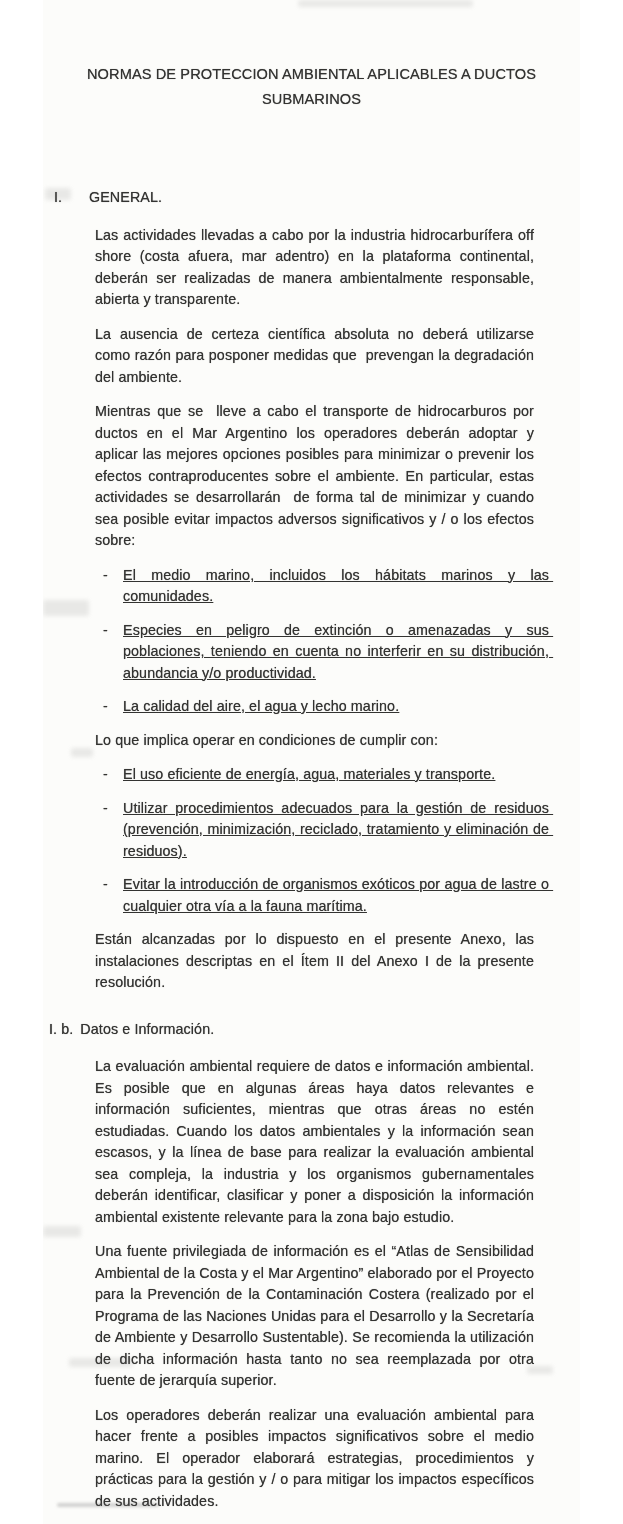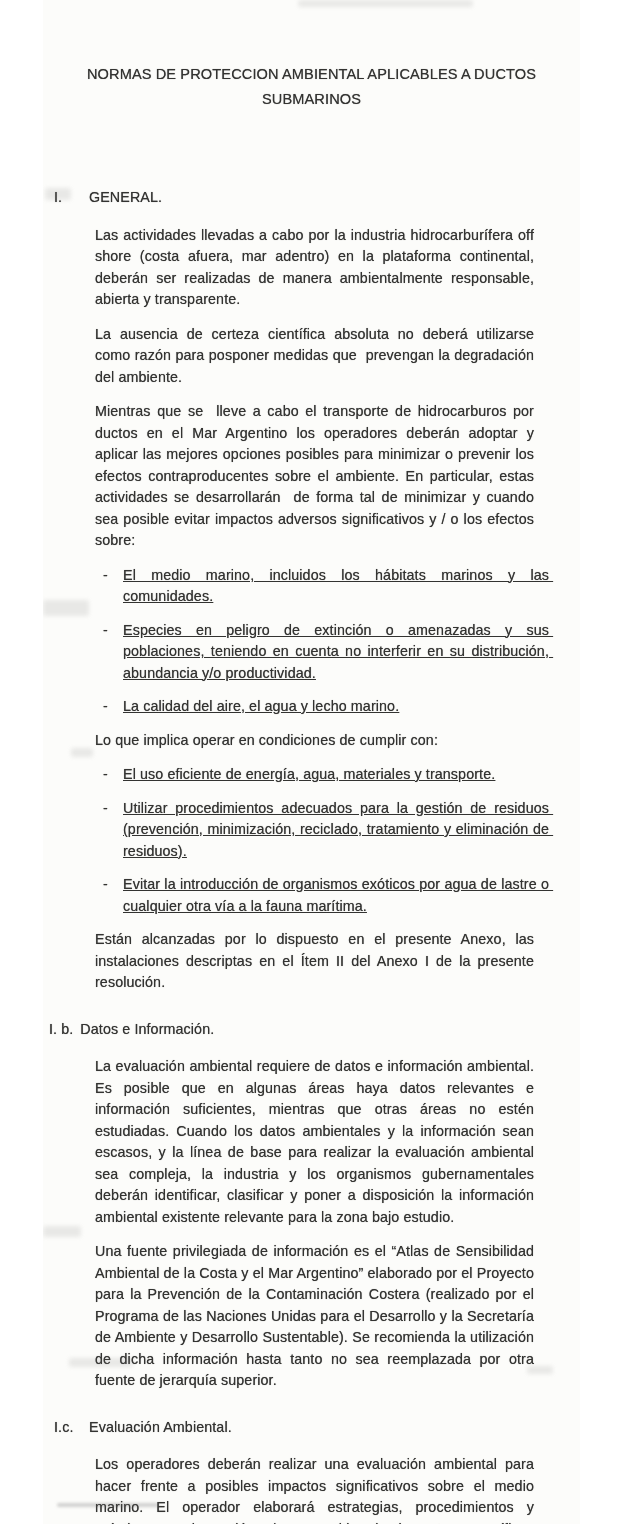--- a/index.html
+++ b/index.html
@@ -82,21 +82,20 @@
       <div class="blk dash"><span class="marker">-</span><span class="txt">Especies en peligro de extinción o amenazadas y sus poblaciones, teniendo en cuenta no interferir en su distribución, abundancia y/o productividad.</span></div>
       <div class="blk dash"><span class="marker">-</span><span class="txt">La calidad del aire, el agua y lecho marino.</span></div>
       <div class="blk para"><span class="txt">Lo que implica operar en condiciones de cumplir con:</span></div>
       <div class="blk dash"><span class="marker">-</span><span class="txt">El uso eficiente de energía, agua, materiales y transporte.</span></div>
       <div class="blk dash"><span class="marker">-</span><span class="txt">Utilizar procedimientos adecuados para la gestión de residuos (prevención, minimización, reciclado, tratamiento y eliminación de residuos).</span></div>
       <div class="blk dash"><span class="marker">-</span><span class="txt">Evitar la introducción de organismos exóticos por agua de lastre o cualquier otra vía a la fauna marítima.</span></div>
       <div class="blk para"><span class="txt">Están alcanzadas por lo dispuesto en el presente Anexo, las instalaciones descriptas en el Ítem II del Anexo I de la presente resolución.</span></div>
       <div class="blk heading-flush"><span class="lab">I. b.</span><span class="txt">Datos e Información.</span></div>
       <div class="blk para"><span class="txt">La evaluación ambiental requiere de datos e información ambiental. Es posible que en algunas áreas haya datos relevantes e información suficientes, mientras que otras áreas no estén estudiadas. Cuando los datos ambientales y la información sean escasos, y la línea de base para realizar la evaluación ambiental sea compleja, la industria y los organismos gubernamentales deberán identificar, clasificar y poner a disposición la información ambiental existente relevante para la zona bajo estudio.</span></div>
       <div class="blk para"><span class="txt">Una fuente privilegiada de información es el “Atlas de Sensibilidad Ambiental de la Costa y el Mar Argentino” elaborado por el Proyecto para la Prevención de la Contaminación Costera (realizado por el Programa de las Naciones Unidas para el Desarrollo y la Secretaría de Ambiente y Desarrollo Sustentable). Se recomienda la utilización de dicha información hasta tanto no sea reemplazada por otra fuente de jerarquía superior.</span></div>
-      <div class="blk heading"><span class="lab">I.c.</span><span class="txt">Evaluación Ambiental.</span></div>
       <div class="blk para"><span class="txt">Los operadores deberán realizar una evaluación ambiental para hacer frente a posibles impactos significativos sobre el medio marino. El operador elaborará estrategias, procedimientos y prácticas para la gestión y / o para mitigar los impactos específicos de sus actividades.</span></div>
       <div class="blk para"><span class="txt">La evaluación ambiental debe tener en cuenta:</span></div>
     </div>
 
   <div class="artifact a1"></div>
   <div class="artifact a2"></div>
   <div class="artifact a3"></div>
   <div class="artifact a4"></div>
   <div class="artifact a5"></div>
   <div class="artifact a6"></div>

